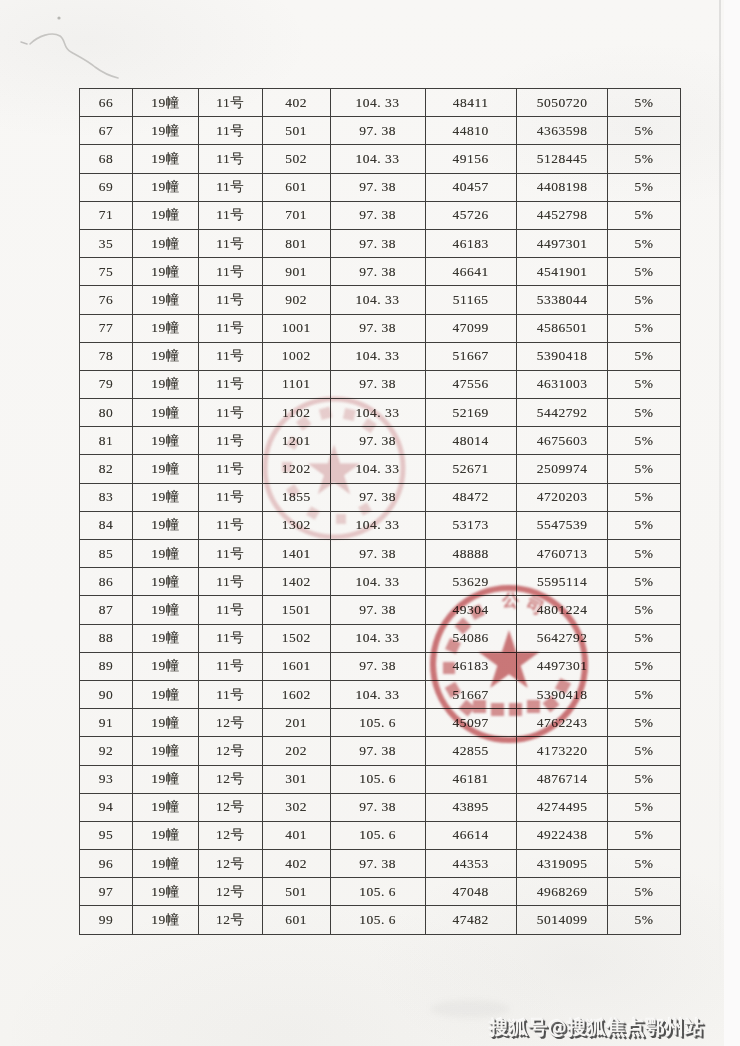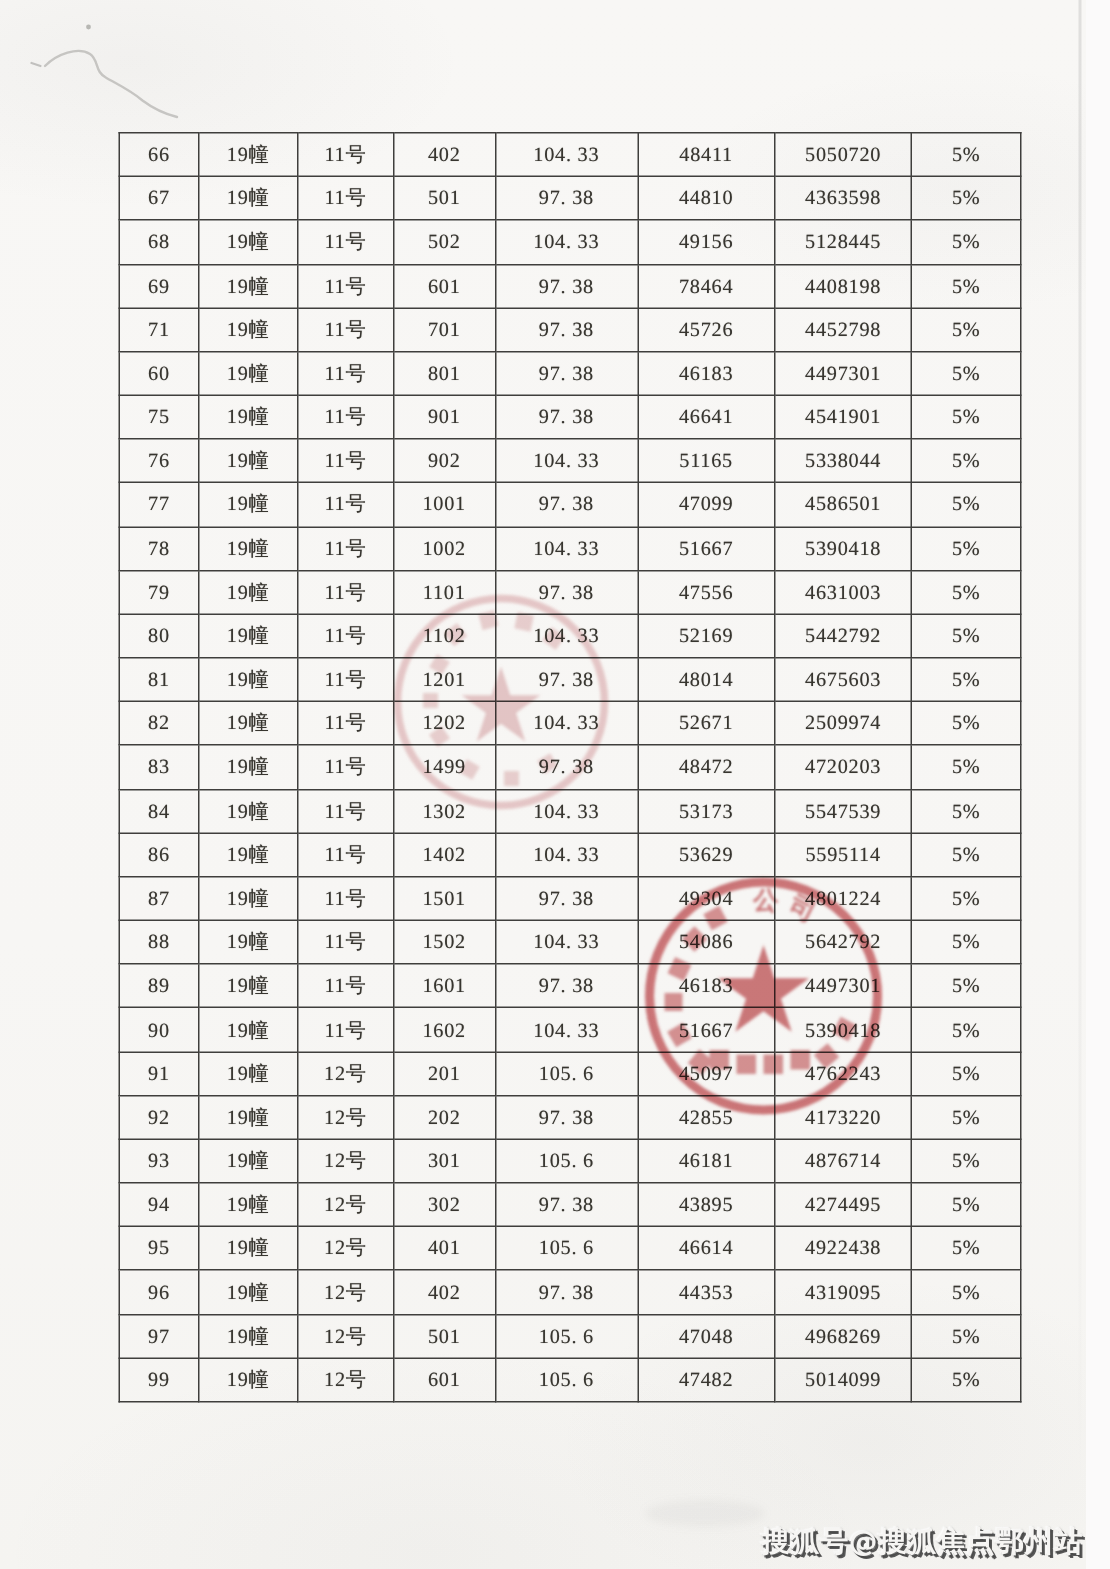--- a/index.html
+++ b/index.html
@@ -43,21 +43,21 @@
     white-space:nowrap;overflow:hidden;
   }
 
   
   .stamp{position:absolute;mix-blend-mode:multiply;pointer-events:none;}
   .stamp1{left:258px;top:392px;opacity:0.62;}
   .stamp2{left:427px;top:582px;opacity:0.88;}
 
   
   .watermark{
-    position:absolute;right:2px;bottom:5px;
+    position:absolute;right:20px;bottom:5px;
     font-family:"DejaVu Sans","Liberation Sans",sans-serif;
     font-size:19px;font-weight:bold;letter-spacing:0.5px;
     color:#f6f5f3;
     text-shadow:
       2px 2px 0 rgba(70,70,70,0.9),
       1px 1px 0 rgba(90,90,90,0.8),
       -1px -1px 1px rgba(255,255,255,0.9),
       0 0 1px rgba(100,100,100,0.5);
     white-space:nowrap;
   }
@@ -114,36 +114,36 @@
           <td>49156</td>
           <td>5128445</td>
           <td>5%</td>
         </tr>
         <tr>
           <td>69</td>
           <td>19幢</td>
           <td>11号</td>
           <td>601</td>
           <td>97. 38</td>
-          <td>78464</td>
+          <td>40457</td>
           <td>4408198</td>
           <td>5%</td>
         </tr>
         <tr>
           <td>71</td>
           <td>19幢</td>
           <td>11号</td>
           <td>701</td>
           <td>97. 38</td>
           <td>45726</td>
           <td>4452798</td>
           <td>5%</td>
         </tr>
         <tr>
-          <td>60</td>
+          <td>35</td>
           <td>19幢</td>
           <td>11号</td>
           <td>801</td>
           <td>97. 38</td>
           <td>46183</td>
           <td>4497301</td>
           <td>5%</td>
         </tr>
         <tr>
           <td>75</td>
@@ -222,34 +222,44 @@
           <td>1202</td>
           <td>104. 33</td>
           <td>52671</td>
           <td>2509974</td>
           <td>5%</td>
         </tr>
         <tr>
           <td>83</td>
           <td>19幢</td>
           <td>11号</td>
-          <td>1499</td>
+          <td>1855</td>
           <td>97. 38</td>
           <td>48472</td>
           <td>4720203</td>
           <td>5%</td>
         </tr>
         <tr>
           <td>84</td>
           <td>19幢</td>
           <td>11号</td>
           <td>1302</td>
           <td>104. 33</td>
           <td>53173</td>
           <td>5547539</td>
+          <td>5%</td>
+        </tr>
+        <tr>
+          <td>85</td>
+          <td>19幢</td>
+          <td>11号</td>
+          <td>1401</td>
+          <td>97. 38</td>
+          <td>48888</td>
+          <td>4760713</td>
           <td>5%</td>
         </tr>
         <tr>
           <td>86</td>
           <td>19幢</td>
           <td>11号</td>
           <td>1402</td>
           <td>104. 33</td>
           <td>53629</td>
           <td>5595114</td>

